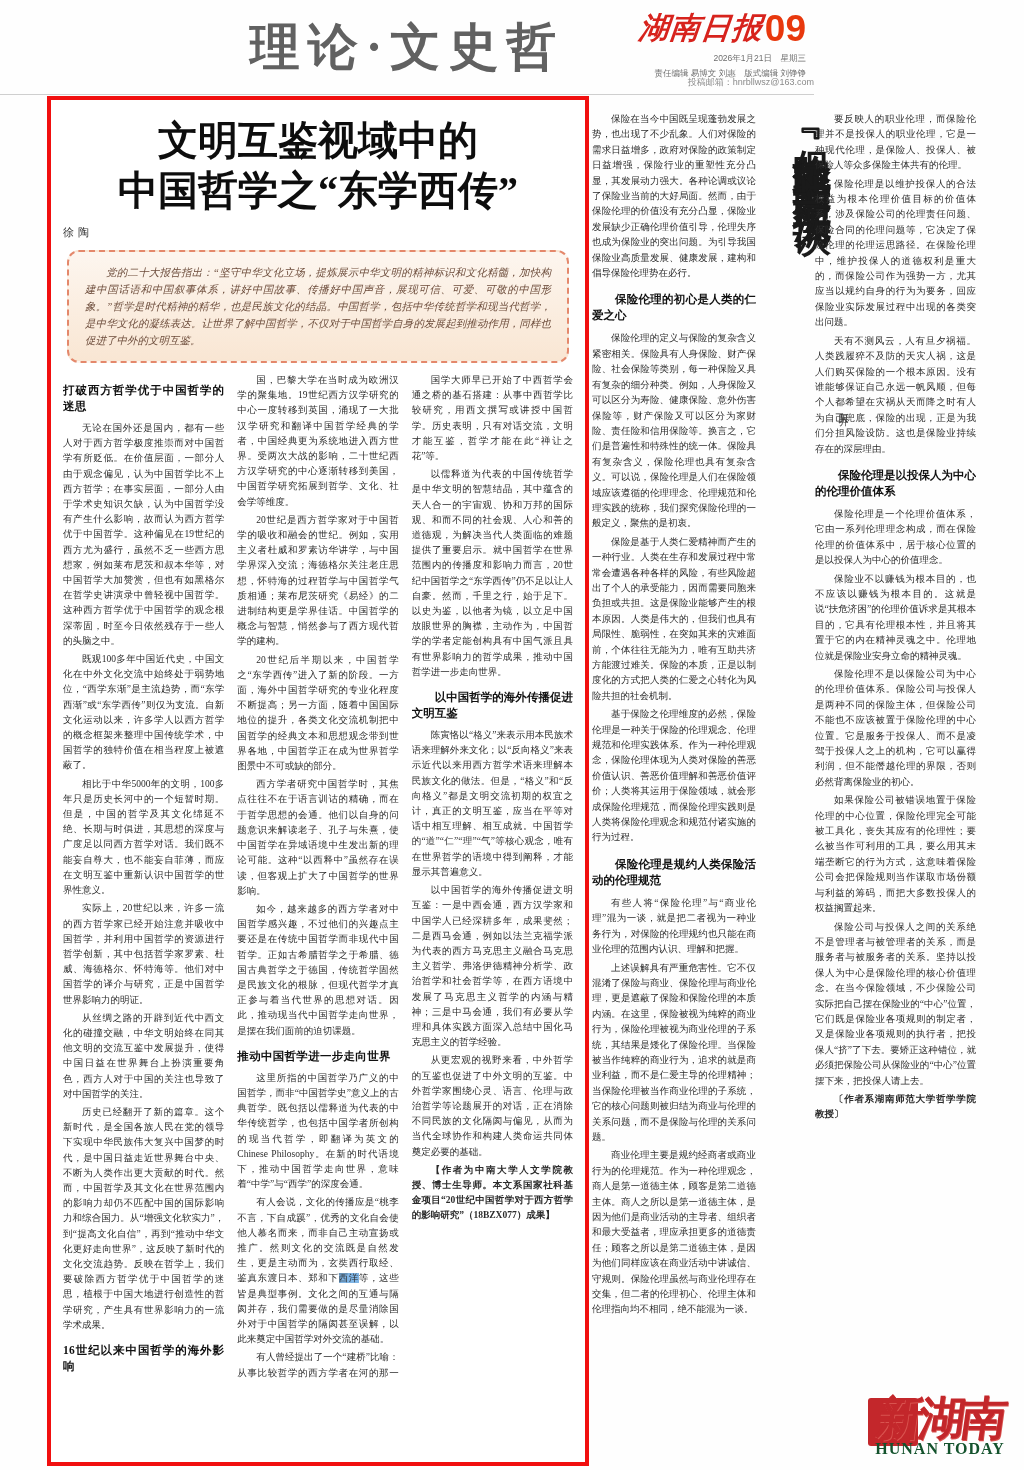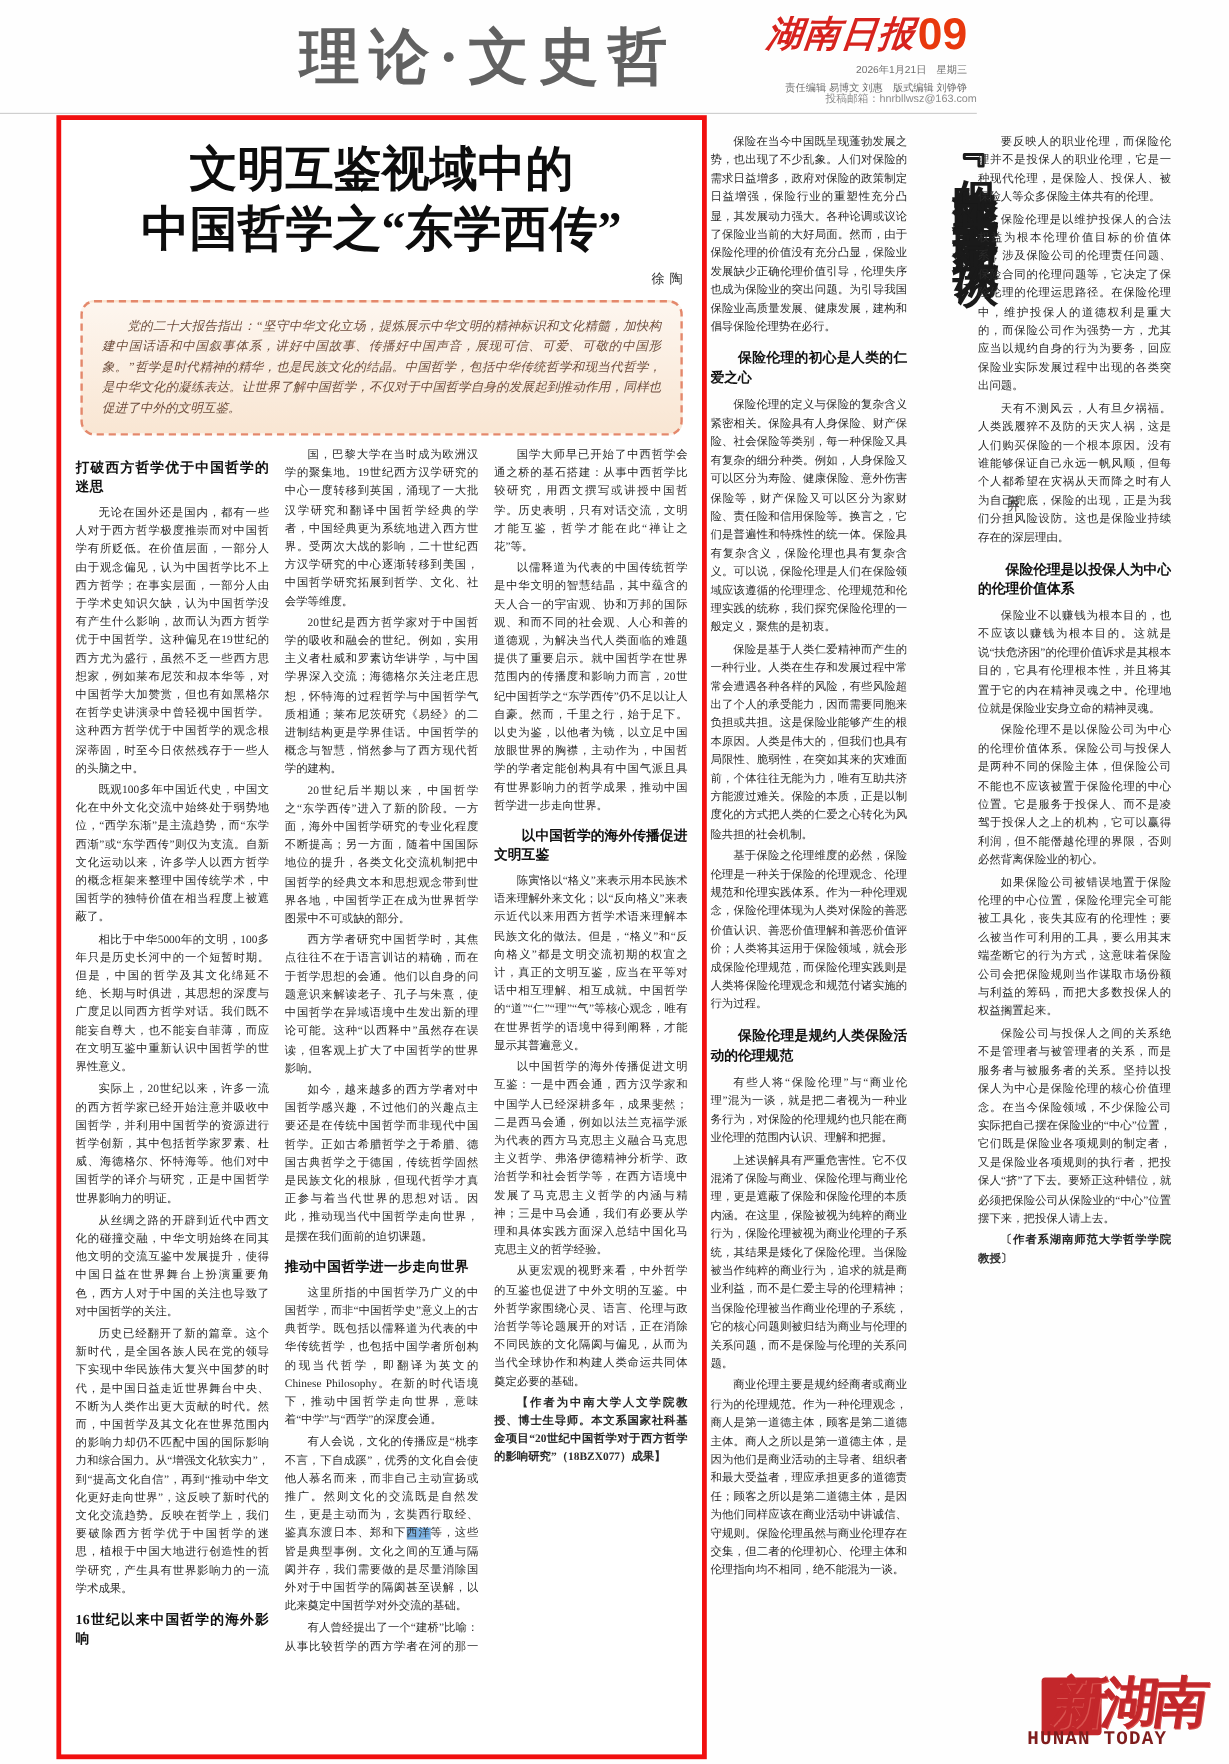--- a/index.html
+++ b/index.html
@@ -20,21 +20,21 @@
   .page-no { display:inline-block; font-size:37px; font-weight:bold; color:#e8380d;
     font-family:"Liberation Sans",sans-serif; margin-left:2px; vertical-align:top; }
   .date-line,.editors-line { font-size:8.5px; color:#6f6f6f; text-align:right;
     margin-top:3px; font-family:"Liberation Sans",sans-serif; }
 
   
   .hl-article { position:absolute; left:47px; top:96px; width:542px; height:1370px;
     border:4px solid #f10f0f; background:#fff; padding:10px 12px 8px; overflow:hidden; }
   .art-title { text-align:center; font-size:40px; font-weight:bold; color:#0d0d0d;
     line-height:50px; margin-top:6px; }
-  .art-author { text-align:right; font-size:11px; color:#333; margin:9px 0 10px; letter-spacing:4px; }
+  .art-author { text-align:left; font-size:11px; color:#333; margin:9px 0 10px; letter-spacing:4px; }
   .intro-box { margin:2px 4px 10px; padding:12px 16px; border:2px dashed #e4886b;
     border-radius:12px; background:linear-gradient(#fdf6ef 0%, #f9e6d3 100%); }
   .intro-box p { font-size:10.5px; line-height:17px; color:#6d4d3c; text-align:justify;
     text-indent:2em; font-style:italic; }
   .cols { display:flex; gap:13px; height:1008px; overflow:hidden; margin-top:4px; }
   .col { flex:1 1 0; overflow:hidden; }
   .col p { font-size:9.5px; line-height:15.2px; text-align:justify; text-indent:2em;
     margin-bottom:3px; color:#2b2b2b; }
   .col h3 { font-size:11.5px; line-height:16px; font-weight:bold; color:#111;
     margin:9px 0 7px; text-align:justify; text-indent:2em; }
@@ -58,23 +58,23 @@
   .vauthor { position:absolute; left:70px; top:292px; writing-mode:vertical-rl;
     font-size:10px; color:#444; letter-spacing:2px; }
 
   
   .logo { position:absolute; left:856px; top:1396px; width:168px; height:72px; }
   .logo-box { position:absolute; left:12px; top:2px; width:50px; height:48px;
     background:#c3272b; border-radius:3px; }
   .logo-cn { position:absolute; left:2px; top:-8px; width:164px; text-align:center;
     font-size:46px; font-weight:bold; color:#c3272b; letter-spacing:-4px;
     transform:skewX(-8deg); text-shadow:1px 1px 0 #d9534f; }
-  .logo-en { position:absolute; left:0; top:44px; width:168px; 
-    font-size:16px; font-weight:bold; color:#7f1d1d; letter-spacing:1px;
-    font-family:Liberation Mono, monospace; }
+  .logo-en { position:absolute; left:0; top:44px; width:168px; text-align:center;
+    font-size:16px; font-weight:bold; color:#14532d; letter-spacing:1px;
+    font-family:Liberation Serif, serif; }
 </style>
 </head>
 <body>
 
 <div class="page">
 
   <div class="masthead">
     <div class="section-title">理论·文史哲</div>
     <div class="email">投稿邮箱：hnrbllwsz@163.com</div>
     <div class="paper-block">
@@ -143,20 +143,21 @@
   <div class="vband">
     <div class="vtitle">『保险伦理』不能与『商业伦理』混为一谈</div>
     <div class="vauthor">向玉乔</div>
   </div>
 
   <div class="rcol rcol2">
       <p>要反映人的职业伦理，而保险伦理并不是投保人的职业伦理，它是一种现代伦理，是保险人、投保人、被保险人等众多保险主体共有的伦理。</p>
       <p>保险伦理是以维护投保人的合法权益为根本伦理价值目标的价值体系，涉及保险公司的伦理责任问题、保险合同的伦理问题等，它决定了保险伦理的伦理运思路径。在保险伦理中，维护投保人的道德权利是重大的，而保险公司作为强势一方，尤其应当以规约自身的行为为要务，回应保险业实际发展过程中出现的各类突出问题。</p>
       <p>天有不测风云，人有旦夕祸福。人类践履猝不及防的天灾人祸，这是人们购买保险的一个根本原因。没有谁能够保证自己永远一帆风顺，但每个人都希望在灾祸从天而降之时有人为自己兜底，保险的出现，正是为我们分担风险设防。这也是保险业持续存在的深层理由。</p>
       <h3>保险伦理是以投保人为中心的伦理价值体系</h3>
+      <p>保险伦理是一个伦理价值体系，它由一系列伦理理念构成，而在保险伦理的价值体系中，居于核心位置的是以投保人为中心的价值理念。</p>
       <p>保险业不以赚钱为根本目的，也不应该以赚钱为根本目的。这就是说“扶危济困”的伦理价值诉求是其根本目的，它具有伦理根本性，并且将其置于它的内在精神灵魂之中。伦理地位就是保险业安身立命的精神灵魂。</p>
       <p>保险伦理不是以保险公司为中心的伦理价值体系。保险公司与投保人是两种不同的保险主体，但保险公司不能也不应该被置于保险伦理的中心位置。它是服务于投保人、而不是凌驾于投保人之上的机构，它可以赢得利润，但不能僭越伦理的界限，否则必然背离保险业的初心。</p>
       <p>如果保险公司被错误地置于保险伦理的中心位置，保险伦理完全可能被工具化，丧失其应有的伦理性；要么被当作可利用的工具，要么用其末端垄断它的行为方式，这意味着保险公司会把保险规则当作谋取市场份额与利益的筹码，而把大多数投保人的权益搁置起来。</p>
       <p>保险公司与投保人之间的关系绝不是管理者与被管理者的关系，而是服务者与被服务者的关系。坚持以投保人为中心是保险伦理的核心价值理念。在当今保险领域，不少保险公司实际把自己摆在保险业的“中心”位置，它们既是保险业各项规则的制定者，又是保险业各项规则的执行者，把投保人“挤”了下去。要矫正这种错位，就必须把保险公司从保险业的“中心”位置摆下来，把投保人请上去。</p>
       <p class="attr">〔作者系湖南师范大学哲学学院教授〕</p>
     </div>
 
   <div class="logo">
     <div class="logo-box"></div>
     <div class="logo-cn">新湖南</div>

